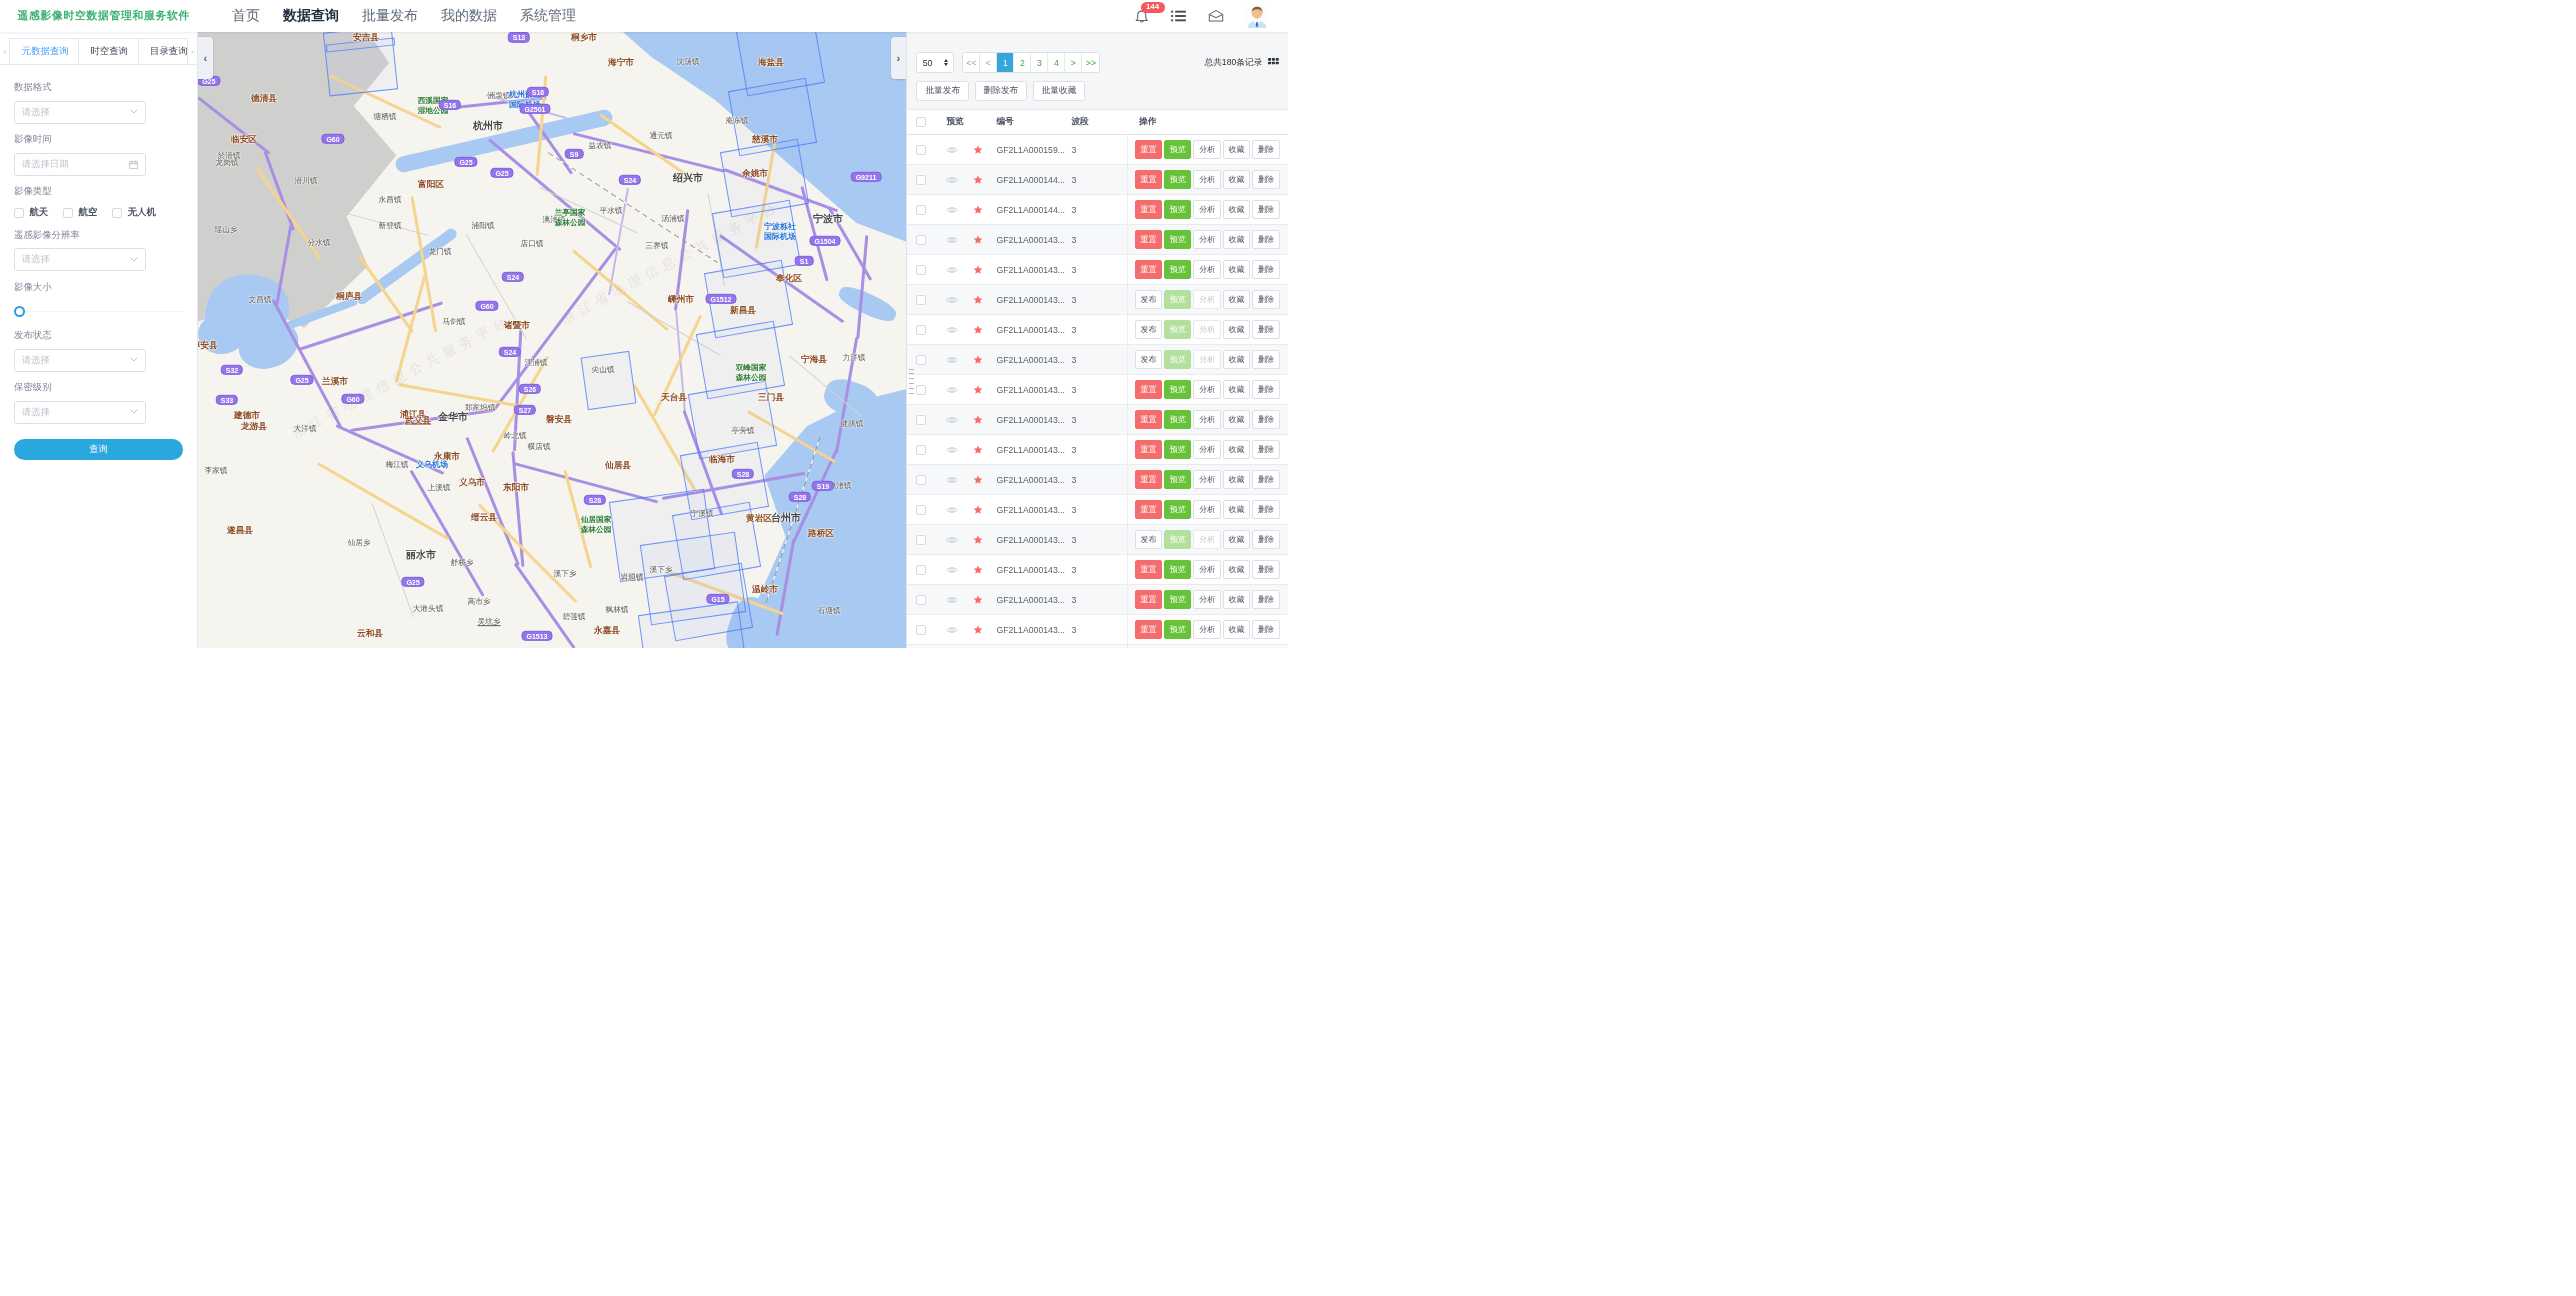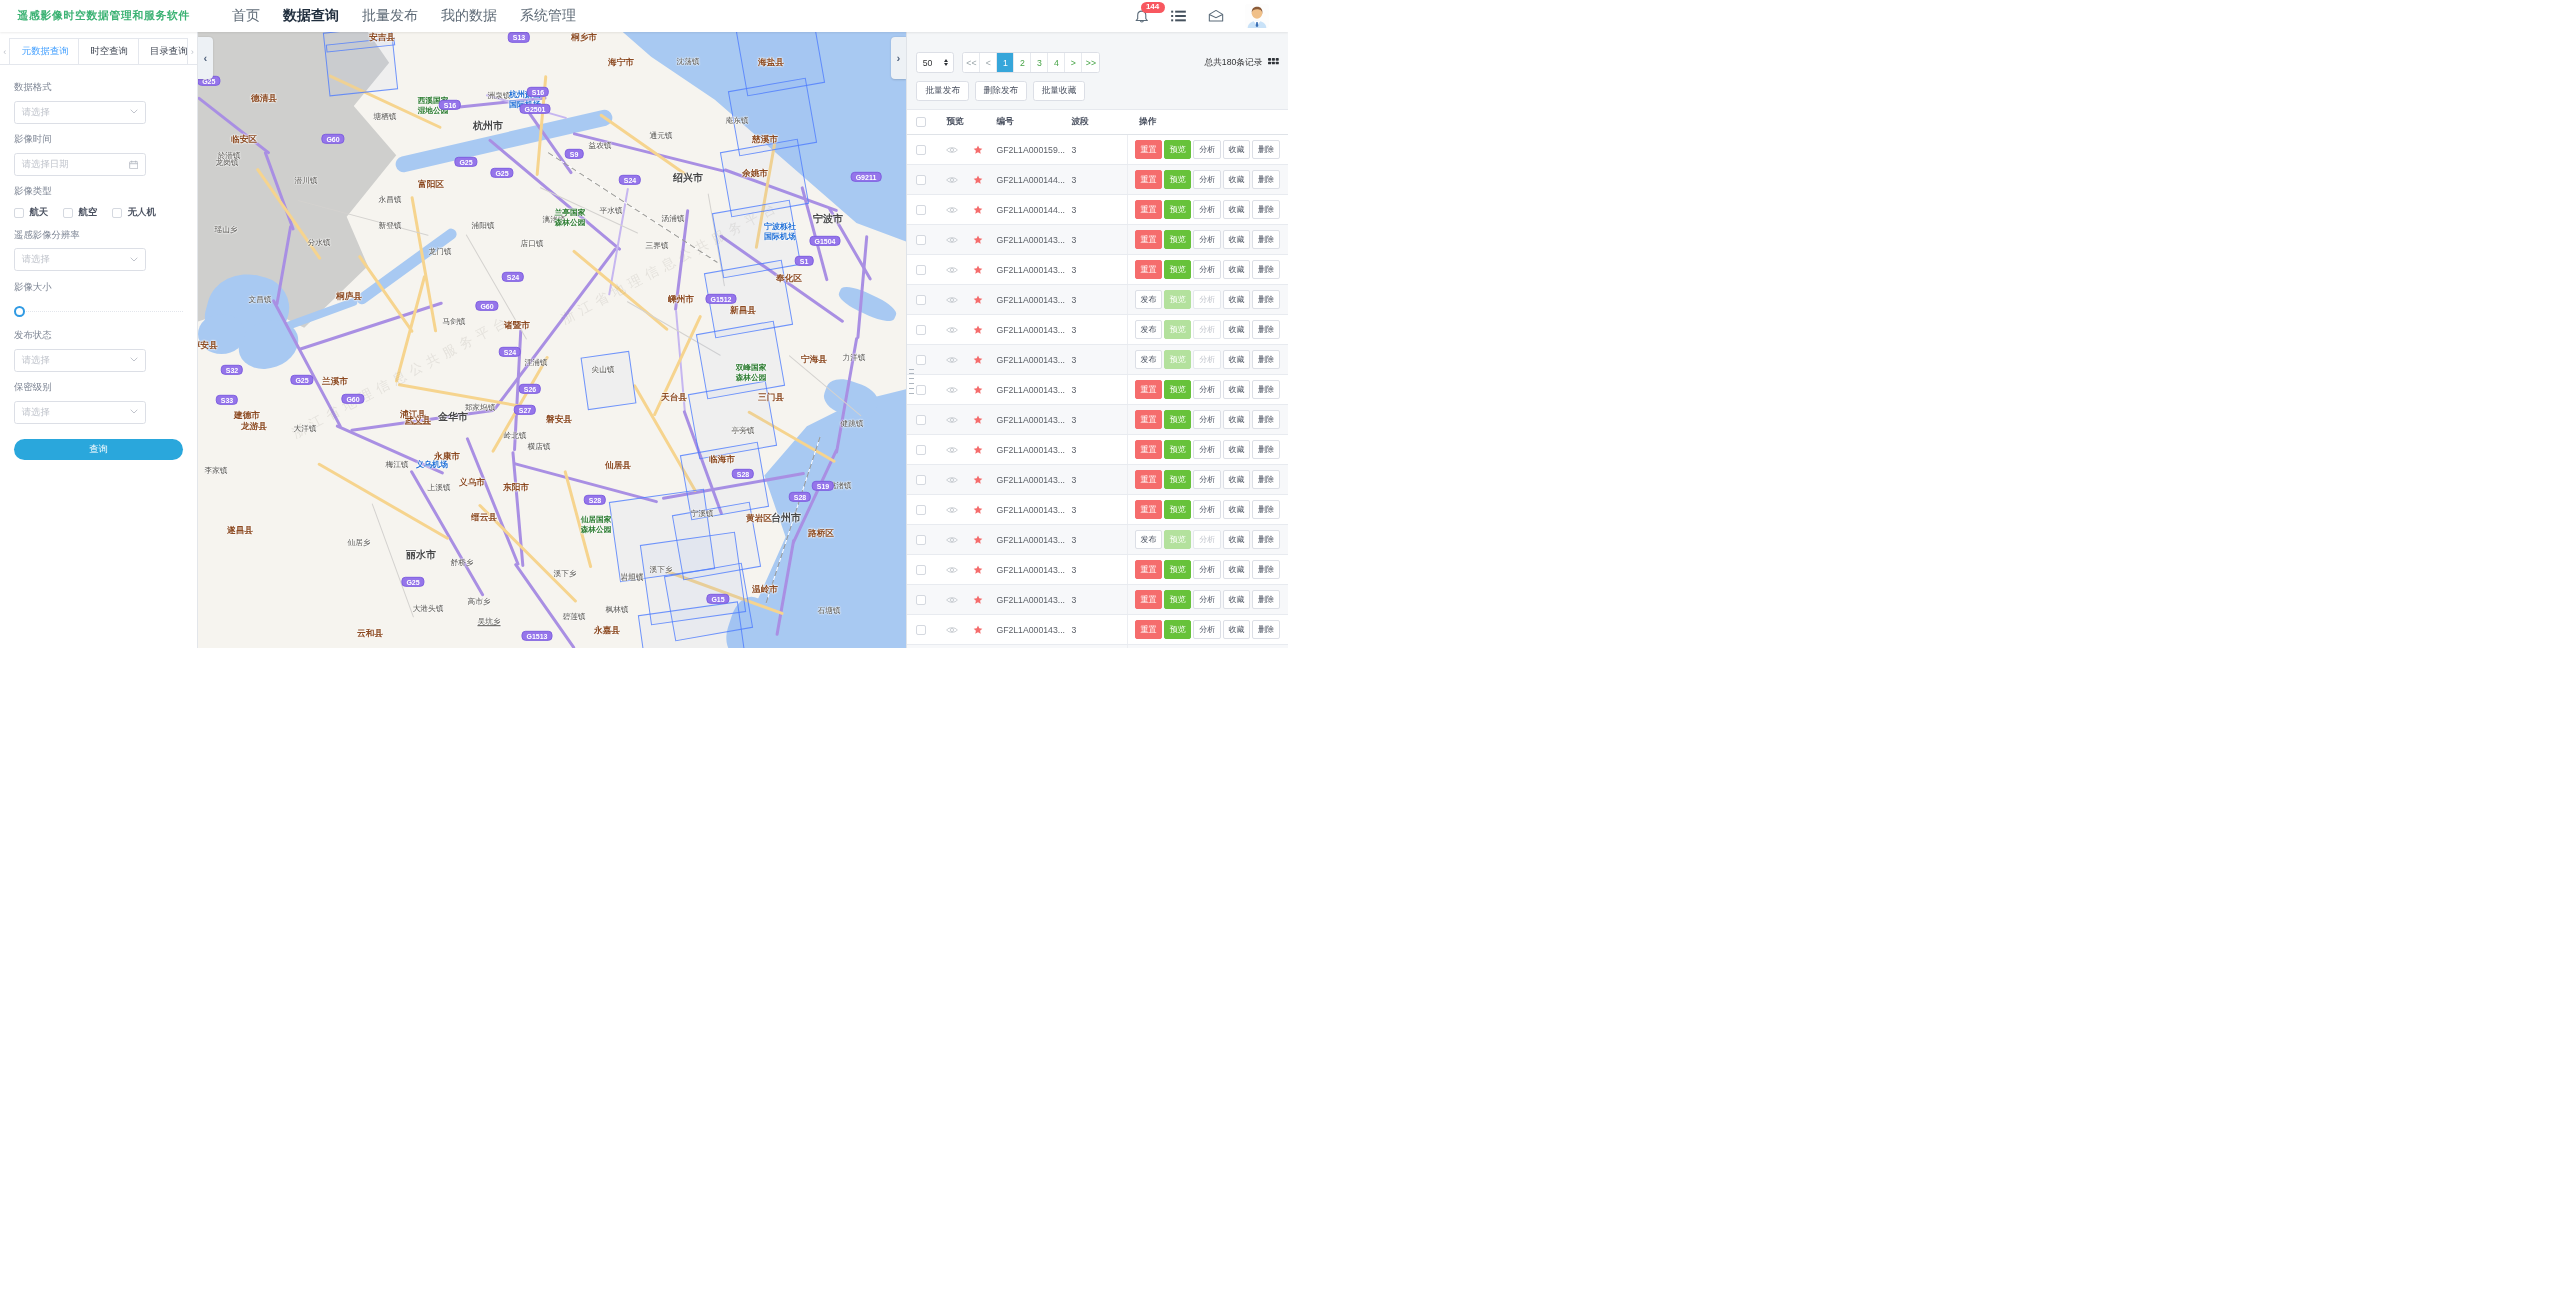--- a/index.html
+++ b/index.html
@@ -343,21 +343,21 @@
           <div class="fp" style="left: 447px; top: 506px; width: 96px; height: 81px; transform: rotate(-8deg);"></div>
           <div class="fp" style="left: 444px; top: 576px; width: 101px; height: 67px; transform: rotate(-8deg);"></div>
         </div>
       <div id="labels" class="layer">
           <div class="mlabel city" style="left: 290px; top: 94px;">杭州市</div>
           <div class="mlabel city" style="left: 490px; top: 146px;">绍兴市</div>
           <div class="mlabel city" style="left: 630px; top: 187px;">宁波市</div>
           <div class="mlabel city" style="left: 255px; top: 385px;">金华市</div>
           <div class="mlabel city" style="left: 588px; top: 486px;">台州市</div>
           <div class="mlabel city" style="left: 223px; top: 523px;">丽水市</div>
-          <div class="mlabel county" style="left: 184px; top: 5.4px;">安吉县</div>
+          <div class="mlabel county" style="left: 168px; top: 5.4px;">安吉县</div>
           <div class="mlabel county" style="left: 66px; top: 66px;">德清县</div>
           <div class="mlabel county" style="left: 423px; top: 30px;">海宁市</div>
           <div class="mlabel county" style="left: 573px; top: 30px;">海盐县</div>
           <div class="mlabel county" style="left: 386px; top: 5.4px;">桐乡市</div>
           <div class="mlabel county" style="left: 46px; top: 107px;">临安区</div>
           <div class="mlabel county" style="left: 233px; top: 152px;">富阳区</div>
           <div class="mlabel county" style="left: 151px; top: 264px;">桐庐县</div>
           <div class="mlabel county" style="left: 49px; top: 383px;">建德市</div>
           <div class="mlabel county" style="left: 215px; top: 382px;">浦江县</div>
           <div class="mlabel county" style="left: 319px; top: 293px;">诸暨市</div>

